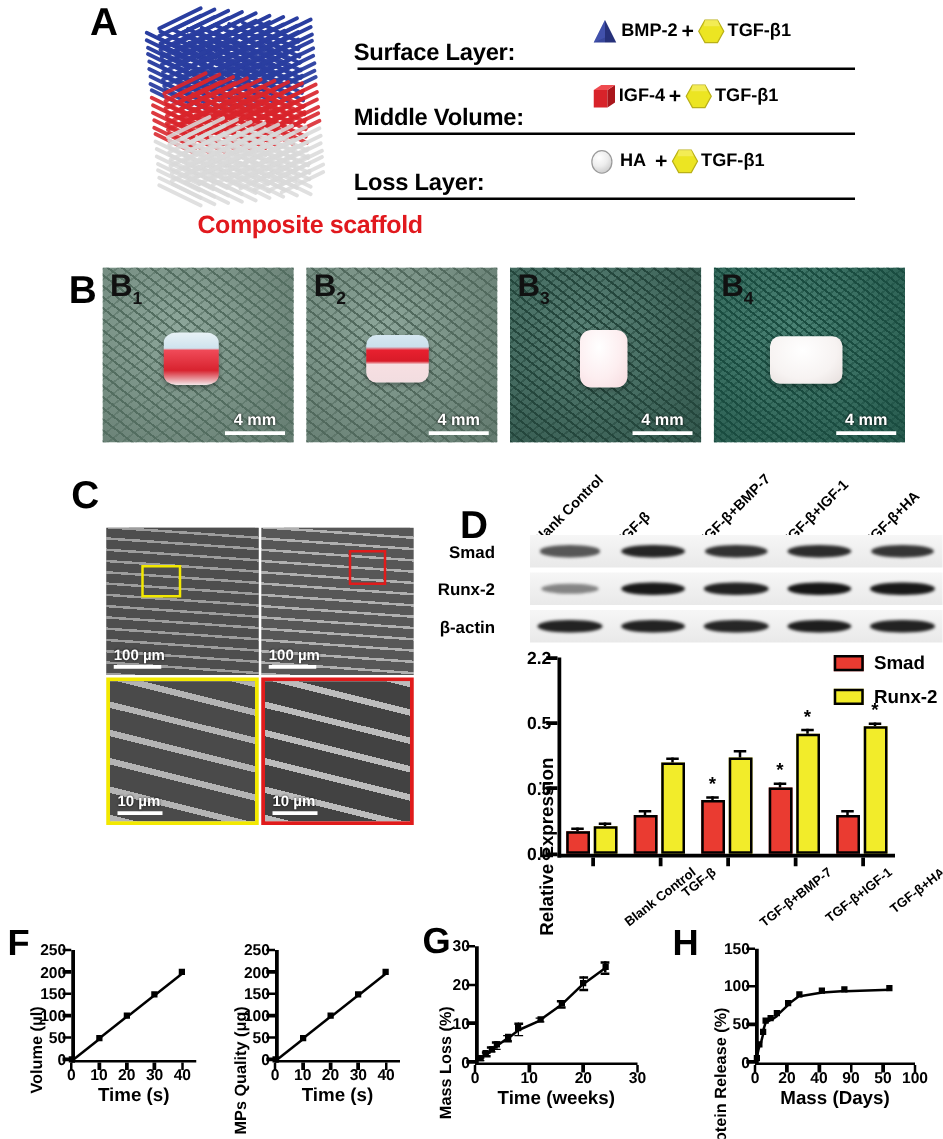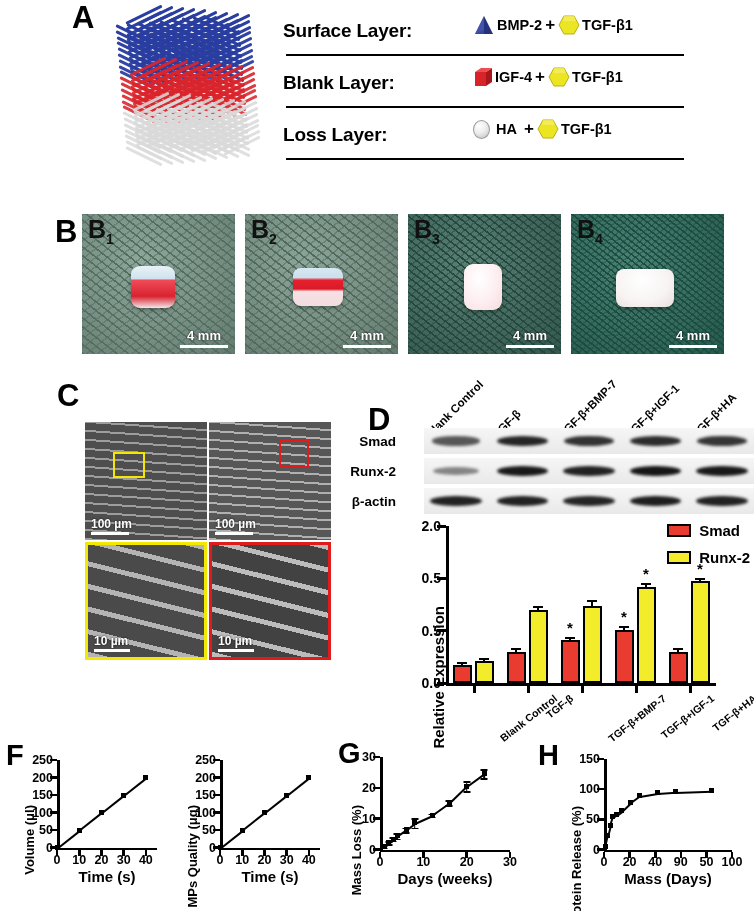--- a/index.html
+++ b/index.html
@@ -15,21 +15,21 @@
   }
 
   
   #panelA { left:0; top:0; width:754px; height:190px; }
   #panelA .pl { left:72px; top:2px; font-size:31px; }
   .scaffold-box { left:118px; top:14px; width:152px; height:152px; }
   .rod { position:absolute; height:3px; border-radius:1.5px; }
   .legend-rows { left:283px; top:10px; width:462px; }
   .leg-row { position:relative; height:52px; }
   .leg-title {
-    position:absolute; left:0; top:10px;
+    position:absolute; left:0; top:22px;
     font-size:19px; font-weight:bold; letter-spacing:-0.2px;
   }
   .leg-items { position:absolute; left:190px; top:4px; display:flex; align-items:center; gap:2px; }
   .leg-text { font-size:14.5px; font-weight:bold; }
   .leg-plus { font-size:17px; font-weight:bold; padding:0 1px; }
   .hr-line { position:absolute; left:3px; bottom:6px; width:398px; height:2.5px; background:#000; }
   .icon-pyramid { width:22px; height:19px; position:relative; }
   .icon-cube { width:20px; height:20px; position:relative; }
   .icon-sphere {
     width:17px; height:19px; border-radius:50%;
@@ -545,21 +545,21 @@
               <polygon points="6,2 16,2 21,11 16,20 6,20 1,11" fill="#ece522" stroke="#b9b017" stroke-width="1"></polygon>
               <polygon points="6,2 16,2 18,7 5,7" fill="#f6f06a" opacity="0.7"></polygon>
             </svg>
         </span>
         <span class="leg-text">TGF-β1</span>
       </div>
       <div class="hr-line"></div>
     </div>
 
     <div class="leg-row">
-      <div class="leg-title">Blank Layer:</div>
+      <div class="leg-title">Middle Volume:</div>
       <div class="leg-items">
         <span class="icon-cube">
           <svg width="21" height="21" viewBox="0 0 21 21">
               <polygon points="2,5 13,5 13,19 2,19" fill="#d8232a"></polygon>
               <polygon points="13,5 19,1 19,15 13,19" fill="#a9161c"></polygon>
               <polygon points="2,5 8,1 19,1 13,5" fill="#ef4b50"></polygon>
             </svg>
         </span>
         <span class="leg-text">IGF-4</span>
         <span class="leg-plus">+</span>
@@ -585,20 +585,21 @@
               <polygon points="6,2 16,2 21,11 16,20 6,20 1,11" fill="#ece522" stroke="#b9b017" stroke-width="1"></polygon>
               <polygon points="6,2 16,2 18,7 5,7" fill="#f6f06a" opacity="0.7"></polygon>
             </svg>
         </span>
         <span class="leg-text">TGF-β1</span>
       </div>
       <div class="hr-line"></div>
     </div>
 
   </div>
+  <div class="abs composite-title">Composite scaffold</div>
 </div>
 
 <div class="abs" id="panelB">
   <div class="abs panel-letter pl">B</div>
   <div class="bphoto" style="left:82px">
     <div class="cloth" id="cloth1" style="background-color:#7d9a8c;background-image:repeating-linear-gradient(38deg, #536d60 0 1.6px, transparent 1.6px 7px),repeating-linear-gradient(-38deg, #536d6088 0 1.4px, transparent 1.4px 7px),radial-gradient(ellipse at 40% 35%, #ffffff22 0%, #00000033 100%);"></div>
     <div id="spec1" style="position:absolute;left:49px;top:52px;width:44px;height:42px;border-radius:10px/8px;background:linear-gradient(180deg,#e8f2f6 0%,#cfe3ee 30%,#f04a58 34%,#d8232f 72%,#f3e6e8 100%);box-shadow:0 2px 4px #00000055;filter:blur(0.4px);"></div>
     <div class="bsub"><span>B</span><sub>1</sub></div>
     <div class="scalebar-wrap">
       <div class="scalebar-text">4 mm</div>
@@ -715,21 +716,21 @@
     <div class="e-axis-y"></div>
     <div class="e-axis-x"></div>
     <div class="e-ylabel">Relative Expression</div>
   <div class="e-tick" style="top:155.5px;"></div>
       <div class="e-ticklabel" style="top:157px;">0.0</div>
       <div class="e-tick" style="top:103.16666666666667px;"></div>
       <div class="e-ticklabel" style="top:104.66666666666667px;">0.5</div>
       <div class="e-tick" style="top:50.83333333333334px;"></div>
       <div class="e-ticklabel" style="top:52.33333333333334px;">0.5</div>
       <div class="e-tick" style="top:-1.5px;"></div>
-      <div class="e-ticklabel" style="top:0px;">2.0</div>
+      <div class="e-ticklabel" style="top:0px;">2.2</div>
       <div class="xtick" style="left:27px;"></div>
       <div class="e-xlabel" style="left:37px; top:166px;">Blank Control</div>
       <div class="bar" style="left:6.5px; width:19px; height:17.793333333333333px; background:#ea3b31;"></div>
       <div class="errbar" style="left:15px; top:135.54333333333335px; height:3.6633333333333336px;"></div>
       <div class="errcap" style="left:11px; top:135.54333333333335px; width:10px;"></div>
       <div class="bar" style="left:28.5px; width:19px; height:21.979999999999997px; background:#f2ec2a;"></div>
       <div class="errbar" style="left:37px; top:131.88000000000002px; height:3.14px;"></div>
       <div class="errcap" style="left:33px; top:131.88000000000002px; width:10px;"></div>
       <div class="xtick" style="left:81px;"></div>
       <div class="e-xlabel" style="left:91px; top:166px;">TGF-β</div>
@@ -873,21 +874,21 @@
       <div class="tyl" style="top:0px;">30</div>
       <div class="tx" style="left:-1.2px;"></div>
       <div class="txl" style="left:0px;">0</div>
       <div class="tx" style="left:42.133333333333326px;"></div>
       <div class="txl" style="left:43.33333333333333px;">10</div>
       <div class="tx" style="left:85.46666666666665px;"></div>
       <div class="txl" style="left:86.66666666666666px;">20</div>
       <div class="tx" style="left:128.8px;"></div>
       <div class="txl" style="left:130px;">30</div>
       <div class="ylab" style="left:-24px; top:47.5px; transform:translate(-100%,-50%) rotate(-90deg);">Mass Loss (%)</div>
-      <div class="xlab" style="left:65px; top:113px;">Days (weeks)</div>
+      <div class="xlab" style="left:65px; top:113px;">Time (weeks)</div>
       <div class="seg" style="left:4.333333333333333px; top:89.41666666666667px; width:5.698050348827904px; transform:rotate(-40.49222920659867deg);"></div>
       <div class="seg" style="left:8.666666666666666px; top:85.71666666666667px; width:5.698050348827904px; transform:rotate(-40.492229206598665deg);"></div>
       <div class="seg" style="left:13px; top:82.01666666666667px; width:5.318338295202946px; transform:rotate(-35.43331401028556deg);"></div>
       <div class="seg" style="left:17.333333333333332px; top:78.93333333333334px; width:10.636676590405905px; transform:rotate(-35.433314010285606deg);"></div>
       <div class="seg" style="left:26px; top:72.76666666666667px; width:11.005667731774485px; transform:rotate(-38.05001338008191deg);"></div>
       <div class="seg" style="left:34.666666666666664px; top:65.98333333333333px; width:18.970051323658097px; transform:rotate(-23.97526680209005deg);"></div>
       <div class="seg" style="left:52px; top:58.275px; width:21.273353180811792px; transform:rotate(-35.43331401028558deg);"></div>
       <div class="seg" style="left:69.33333333333333px; top:45.94166666666667px; width:24.03470291982916px; transform:rotate(-43.84805765998456deg);"></div>
       <div class="seg" style="left:86.66666666666666px; top:29.291666666666664px; width:21.453581998248122px; transform:rotate(-36.10427822917271deg);"></div>
       <div style="position:absolute;left:1.833333333333333px;top:86.91666666666667px;width:5px;height:5px;background:#000;"></div>

